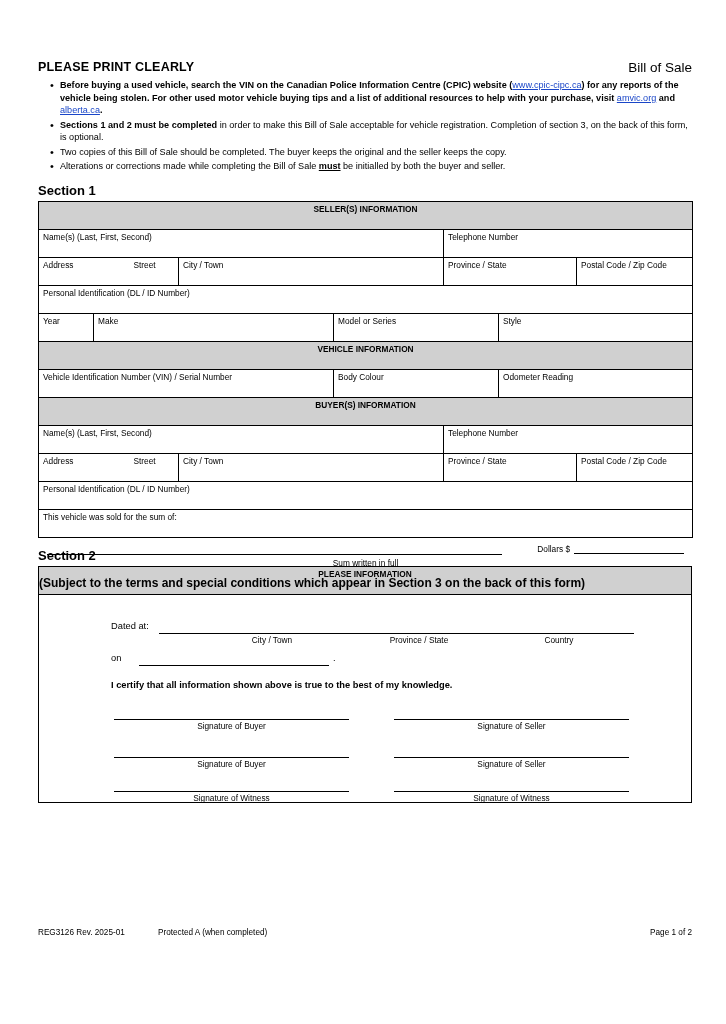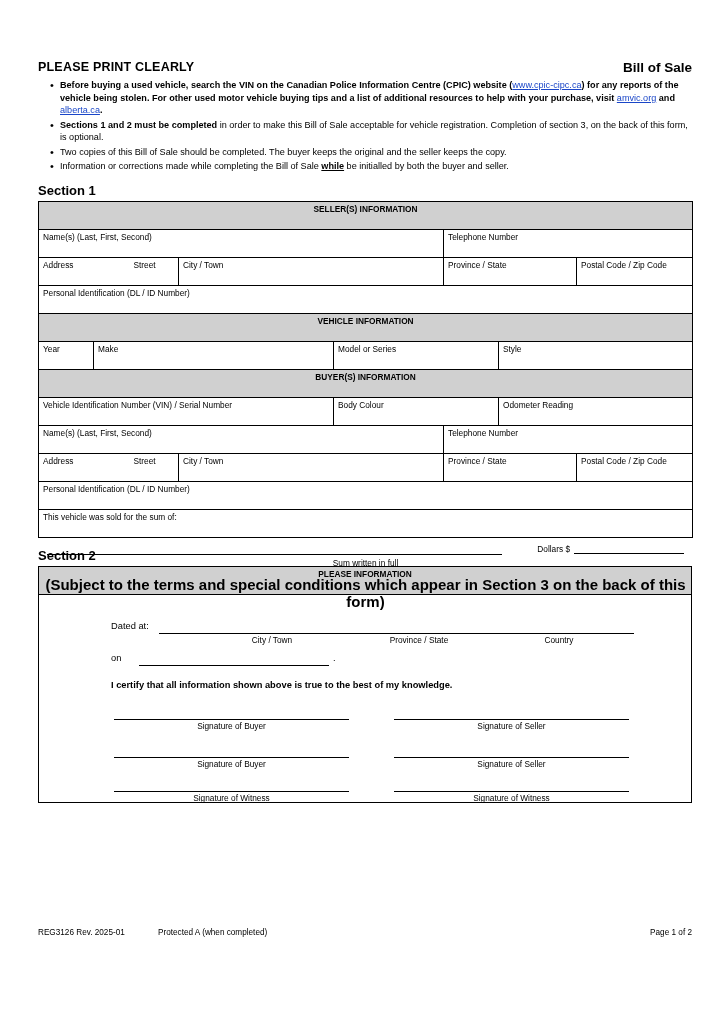--- a/index.html
+++ b/index.html
@@ -36,21 +36,21 @@
     justify-content: space-between;
     align-items: flex-start;
   }
   .print-clearly {
     font-size: 12.5px;
     font-weight: bold;
     letter-spacing: 0.2px;
   }
   .bill-of-sale {
     font-size: 13.5px;
-    font-weight: bold;
+    font-weight: normal;
   }
 
   ul.notes {
     margin: 4px 0 0 0;
     padding-left: 14px;
     list-style: none;
   }
   ul.notes li {
     position: relative;
     margin-bottom: 2px;
@@ -141,23 +141,22 @@
     right: 0;
     top: 48px;
     text-align: center;
     font-size: 8.3px;
   }
   .subject-line {
     position: absolute;
     left: 0;
     right: 0;
     top: 66px;
-    text-align: center;
-    font-weight: bold;
-    font-size: 15px;
+    font-weight: bold;
+    font-size: 12px;
   }
 
   
   .gen-box {
     border: 1px solid #000;
     border-top: none;
     height: 208px;
     position: relative;
     box-sizing: border-box;
   }
@@ -192,21 +191,21 @@
 
     <div class="hdr-row">
       <div class="print-clearly">PLEASE PRINT CLEARLY</div>
       <div class="bill-of-sale">Bill of Sale</div>
     </div>
 
     <ul class="notes" id="notes-list">
         <li><span class="b">Before buying a used vehicle, search the VIN on the Canadian Police Information Centre (CPIC) website</span><span class="b"> (</span><span class="lnk">www.cpic-cipc.ca</span><span class="b">) for any reports of the vehicle being stolen. For other used motor vehicle buying tips and a list of additional resources to help with your purchase, visit </span><span class="lnk">amvic.org</span><span class="b"> and </span><span class="lnk">alberta.ca</span><span class="b">.</span></li>
         <li><span class="b">Sections 1 and 2 must be completed</span><span> in order to make this Bill of Sale acceptable for vehicle registration. Completion of section 3, on the back of this form, is optional.</span></li>
         <li><span>Two copies of this Bill of Sale should be completed. The buyer keeps the original and the seller keeps the copy.</span></li>
-        <li><span>Information or corrections made while completing the Bill of Sale </span><span class="b u">while</span><span> be initialled by both the buyer and seller.</span></li>
+        <li><span>Alterations or corrections made while completing the Bill of Sale </span><span class="b u">must</span><span> be initialled by both the buyer and seller.</span></li>
       </ul>
 
     <div class="section-label">Section 1</div>
 
     <table class="form">
       <colgroup>
         <col style="width:55px">
           <col style="width:85px">
           <col style="width:155px">
         <col style="width:110px">
@@ -226,36 +225,36 @@
           <td colspan="2" class="tall"><span>Address</span><span class="lbl lbl-indent">Street</span></td>
           <td colspan="2" class="tall"><span>City / Town</span></td>
           <td colspan="2" class="tall"><span>Province / State</span></td>
           <td class="tall"><span>Postal Code / Zip Code</span></td>
         </tr>
         <tr>
           <td colspan="7" class="tall"><span>Personal Identification (DL / ID Number)</span></td>
         </tr>
 
         <tr>
-          <td class="bandhead" colspan="7">VEHICLE INFORMATION</td>
-        </tr>
-        <tr>
           <td class="tall"><span>Year</span></td>
           <td colspan="2" class="tall"><span>Make</span></td>
           <td colspan="2" class="tall"><span>Model or Series</span></td>
           <td colspan="2" class="tall"><span>Style</span></td>
         </tr>
         <tr>
-          <td class="bandhead" colspan="7">BUYER(S) INFORMATION</td>
-        </tr>
-
+          <td class="bandhead" colspan="7">VEHICLE INFORMATION</td>
+        </tr>
         <tr>
           <td colspan="3" class="tall"><span>Vehicle Identification Number (VIN) / Serial Number</span></td>
           <td colspan="2" class="tall"><span>Body Colour</span></td>
           <td colspan="2" class="tall"><span>Odometer Reading</span></td>
+        </tr>
+
+        <tr>
+          <td class="bandhead" colspan="7">BUYER(S) INFORMATION</td>
         </tr>
         <tr>
           <td colspan="4" class="tall"><span>Name(s) (Last, First, Second)</span></td>
           <td colspan="3" class="tall"><span>Telephone Number</span></td>
         </tr>
         <tr>
           <td colspan="2" class="tall"><span>Address</span><span class="lbl lbl-indent">Street</span></td>
           <td colspan="2" class="tall"><span>City / Town</span></td>
           <td colspan="2" class="tall"><span>Province / State</span></td>
           <td class="tall"><span>Postal Code / Zip Code</span></td>

